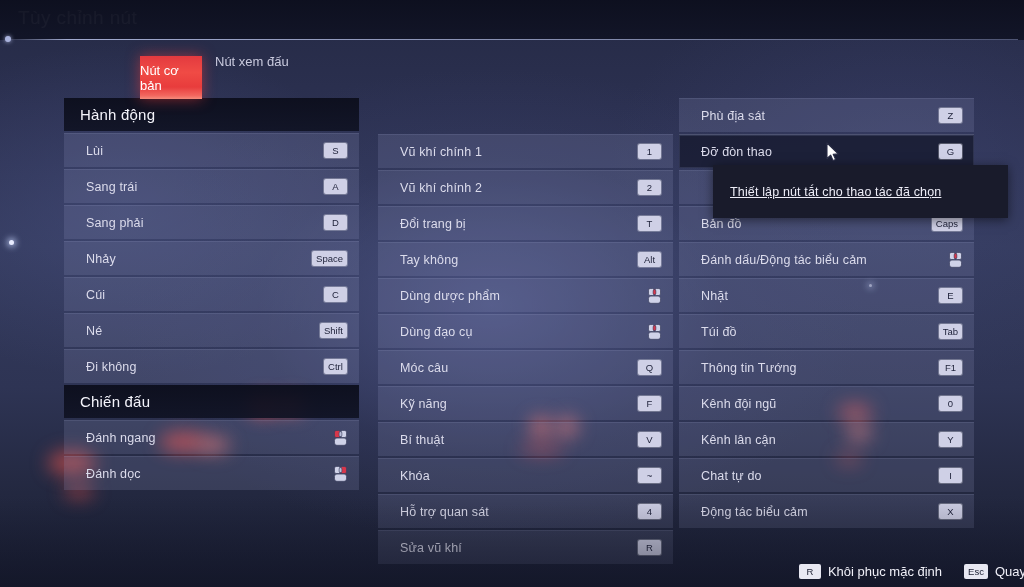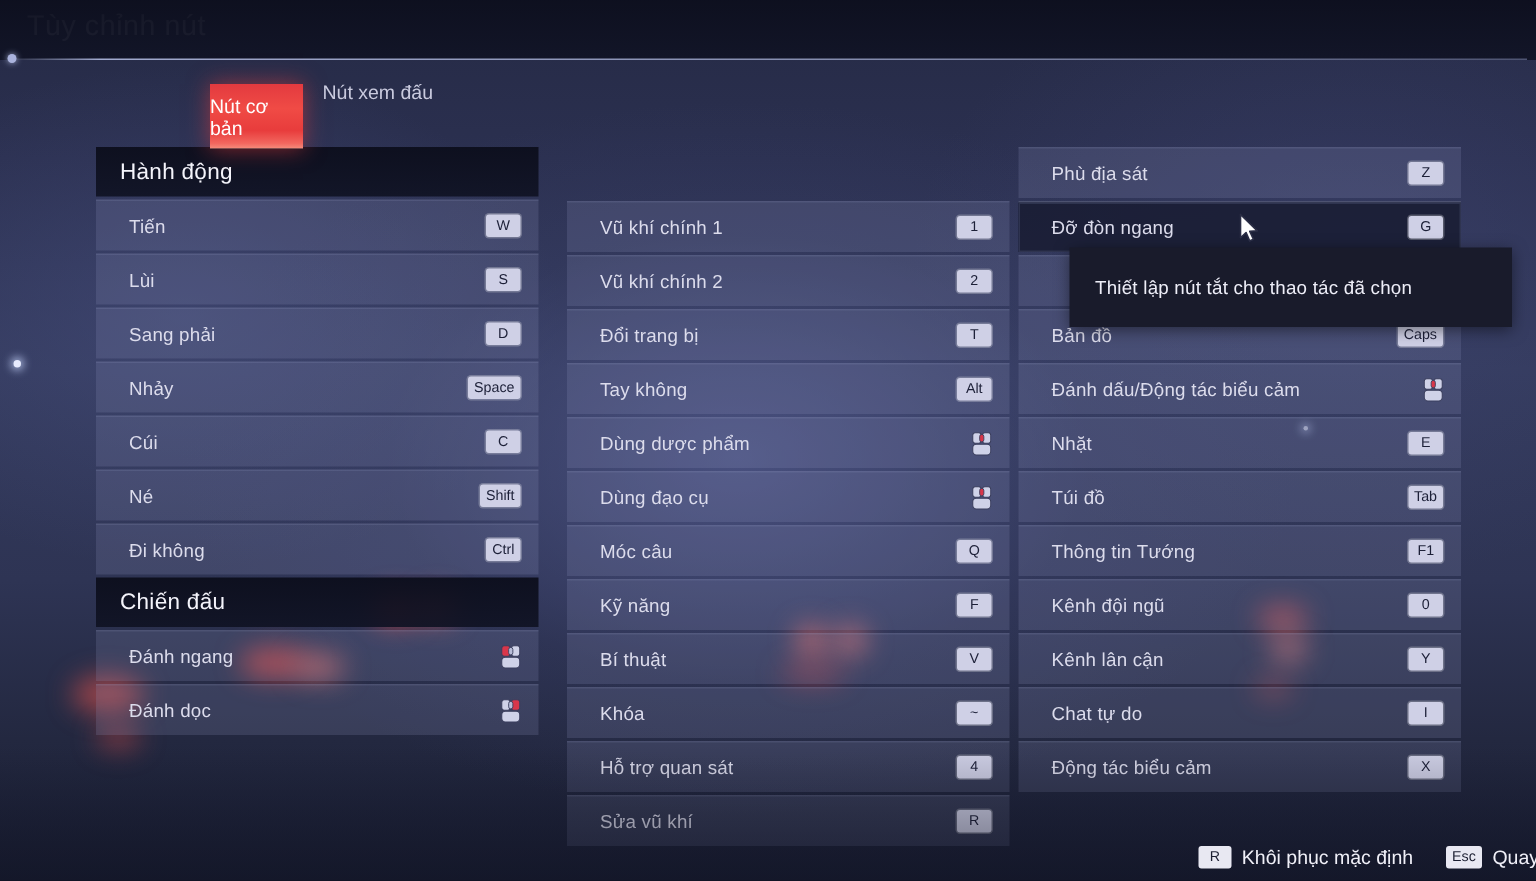--- a/index.html
+++ b/index.html
@@ -179,20 +179,21 @@
     box-shadow: 0 2px 10px rgba(0,0,0,0.5);
     display: flex;
     align-items: center;
     z-index: 25;
   }
   .tooltip-text {
     font-size: 12.5px;
     color: #eeeef8;
     padding-left: 17px;
     letter-spacing: 0.15px;
+    text-decoration: underline;
   }
   
   .cursor {
     position: absolute;
     left: 826px;
     top: 142px;
     z-index: 40;
     pointer-events: none;
   }
   
@@ -263,29 +264,29 @@
       <span>Nút cơ bản</span>
     </div>
     <div class="tab">
       <span>Nút xem đấu</span>
     </div>
   </div>
 
   <div class="column col1">
       <div class="section-head">Hành động</div>
       <div class="row">
-        <span class="row-label">Tiến</span>
-        <span class="row-bind">
-          <span class="keycap">W</span>
-        </span>
-      </div>
-      <div class="row">
         <span class="row-label">Lùi</span>
         <span class="row-bind">
           <span class="keycap">S</span>
+        </span>
+      </div>
+      <div class="row">
+        <span class="row-label">Sang trái</span>
+        <span class="row-bind">
+          <span class="keycap">A</span>
         </span>
       </div>
       <div class="row">
         <span class="row-label">Sang phải</span>
         <span class="row-bind">
           <span class="keycap">D</span>
         </span>
       </div>
       <div class="row">
         <span class="row-label">Nhảy</span>
@@ -428,21 +429,21 @@
       </div>
     </div>
   <div class="column col3">
       <div class="row">
         <span class="row-label">Phù địa sát</span>
         <span class="row-bind">
           <span class="keycap">Z</span>
         </span>
       </div>
       <div class="row highlight">
-        <span class="row-label">Đỡ đòn ngang</span>
+        <span class="row-label">Đỡ đòn thao</span>
         <span class="row-bind">
           <span class="keycap">G</span>
         </span>
       </div>
       <div class="row">
         <span class="row-label"></span>
         <span class="row-bind"></span>
       </div>
       <div class="row">
         <span class="row-label">Bản đồ</span>

